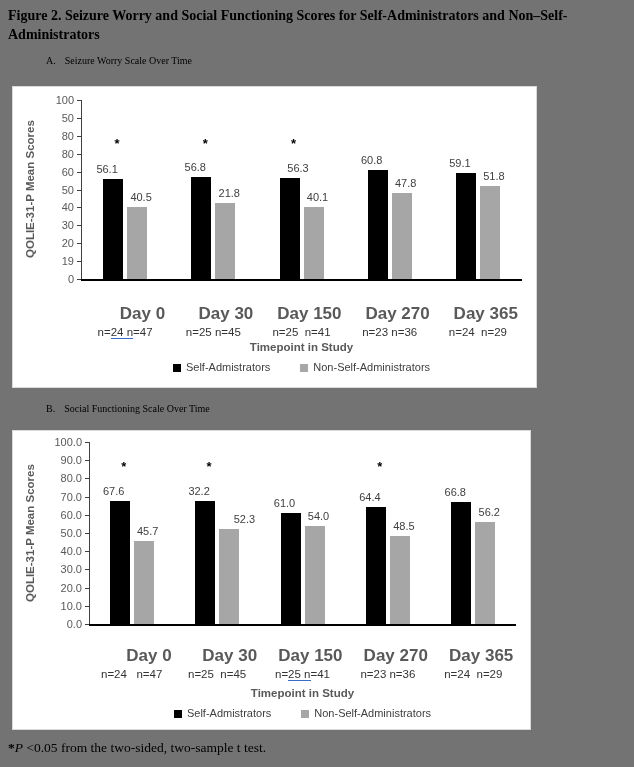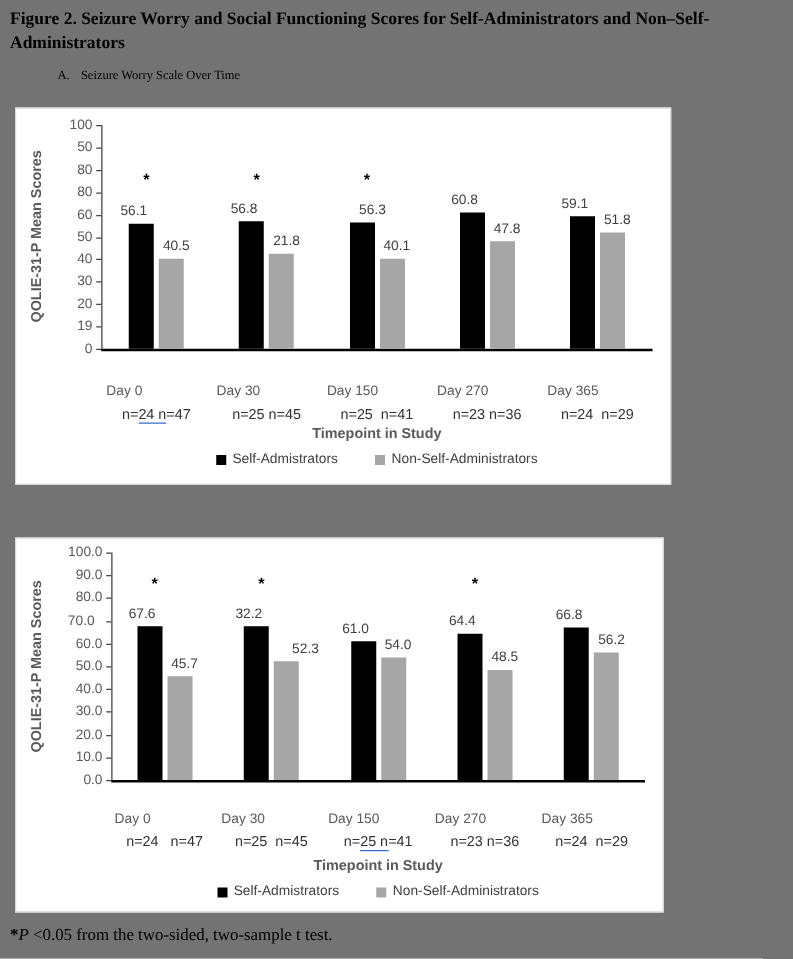--- a/index.html
+++ b/index.html
@@ -14,21 +14,21 @@
   .fn-p{font-style:italic;}
   
   .ytitle{position:absolute;writing-mode:vertical-rl;transform:rotate(180deg);font-weight:bold;font-size:11.5px;color:#595959;text-align:center;line-height:15px;}
   .tickl{position:absolute;font-size:11px;color:#595959;text-align:right;width:34px;line-height:13px;}
   .tickm{position:absolute;height:1px;width:4px;background:#404040;}
   .yaxis{position:absolute;width:1px;background:#404040;}
   .xaxis{position:absolute;height:2px;background:#000;}
   .bar{position:absolute;}
   .vlabel{position:absolute;font-size:11px;color:#404040;width:44px;text-align:center;line-height:13px;}
   .sig{position:absolute;width:16px;text-align:center;font-size:13px;font-weight:bold;color:#000;line-height:13px;}
-  .dayl{position:absolute;width:80px;text-align:left;font-size:11px;color:#595959;line-height:13px;}
+  .dayl{position:absolute;width:80px;text-align:right;font-size:17px;color:#595959;line-height:13px;font-weight:bold;}
   .nrow{position:absolute;width:110px;text-align:center;font-size:11.5px;color:#333;white-space:pre;line-height:13px;}
   .useg{border-bottom:1.5px solid #3a6cc6;}
   .xlabel{position:absolute;text-align:center;font-weight:bold;font-size:11.5px;color:#595959;line-height:13px;}
   .legend{position:absolute;display:flex;justify-content:center;gap:30px;font-size:11px;color:#404040;line-height:13px;}
   .litem{display:flex;align-items:center;gap:5px;}
   .lsq{width:8px;height:8px;display:inline-block;flex:none;}
 </style>
 </head>
 <body>
 
@@ -105,39 +105,42 @@
           <span class="lsq" style="background: rgb(0, 0, 0);"></span>
           <span>Self-Admistrators</span>
         </div>
         <div class="litem">
           <span class="lsq" style="background: rgb(166, 166, 166);"></span>
           <span>Non-Self-Administrators</span>
         </div>
       </div>
     </div>
 
+  <div class="panel-heading" style="top:403px">
+    <span class="pl">B.</span><span class="pt">Social Functioning Scale Over Time</span>
+  </div>
 
   <div class="chartbox" id="chart1" style="left:12px;top:430px;width:517px;height:298px">
       <div class="ytitle" style="left: 10px; top: 11px; height: 182px;">QOLIE-31-P Mean Scores</div>
       <div class="tickm" style="left: 72px; top: 193px;"></div>
       <div class="tickl" style="left: 35px; top: 187px;">0.0</div>
       <div class="tickm" style="left: 72px; top: 174.8px;"></div>
       <div class="tickl" style="left: 35px; top: 168.8px;">10.0</div>
       <div class="tickm" style="left: 72px; top: 156.6px;"></div>
       <div class="tickl" style="left: 35px; top: 150.6px;">20.0</div>
       <div class="tickm" style="left: 72px; top: 138.4px;"></div>
       <div class="tickl" style="left: 35px; top: 132.4px;">30.0</div>
       <div class="tickm" style="left: 72px; top: 120.2px;"></div>
       <div class="tickl" style="left: 35px; top: 114.2px;">40.0</div>
       <div class="tickm" style="left: 72px; top: 102px;"></div>
       <div class="tickl" style="left: 35px; top: 96px;">50.0</div>
       <div class="tickm" style="left: 72px; top: 83.8px;"></div>
       <div class="tickl" style="left: 35px; top: 77.8px;">60.0</div>
       <div class="tickm" style="left: 72px; top: 65.6px;"></div>
-      <div class="tickl" style="left: 35px; top: 59.6px; text-align: center;">70.0</div>
+      <div class="tickl" style="left: 35px; top: 59.6px;">70.0</div>
       <div class="tickm" style="left: 72px; top: 47.4px;"></div>
       <div class="tickl" style="left: 35px; top: 41.4px;">80.0</div>
       <div class="tickm" style="left: 72px; top: 29.2px;"></div>
       <div class="tickl" style="left: 35px; top: 23.2px;">90.0</div>
       <div class="tickm" style="left: 72px; top: 11px;"></div>
       <div class="tickl" style="left: 35px; top: 5px;">100.0</div>
       <div class="yaxis" style="left: 76px; top: 11px; height: 182px;"></div>
       <div class="xaxis" style="left: 76px; top: 193px; width: 427px;"></div>
       <div class="bar" style="left: 96.7px; top: 69.968px; width: 20px; height: 123.032px; background: rgb(0, 0, 0);"></div>
       <div class="vlabel" style="left: 78.7px; top: 53.968px;">67.6</div>

